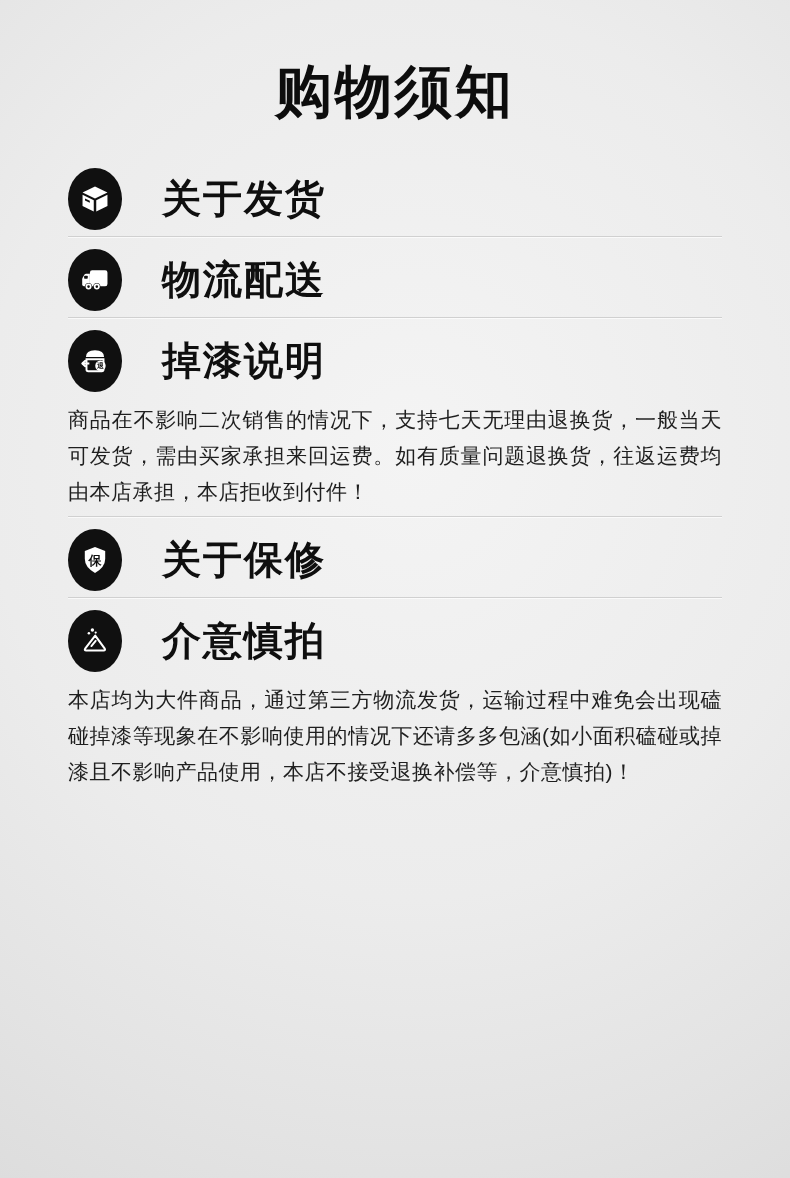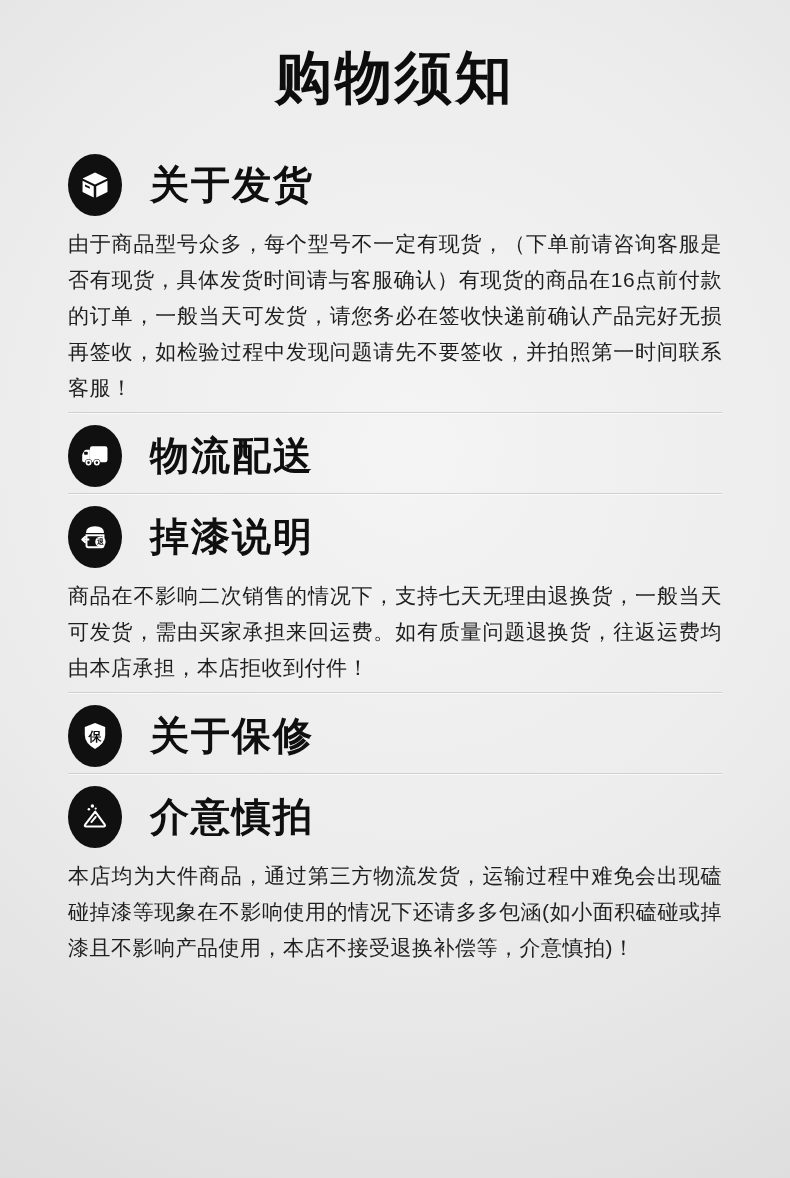--- a/index.html
+++ b/index.html
@@ -7,37 +7,37 @@
     width: 790px;
     height: 1178px;
     overflow: hidden;
     font-family: "Liberation Sans", "DejaVu Sans", sans-serif;
     background: radial-gradient(ellipse 120% 85% at 52% 38%, #f4f4f4 0%, #ececec 45%, #e3e3e3 70%, #d7d7d7 100%);
   }
   .page {
     width: 790px;
     height: 1178px;
     box-sizing: border-box;
-    padding: 4px 68px;
+    padding: 18px 68px;
   }
   .page-title {
     margin: 0;
     padding-top: 42px;
     height: 62px;
     line-height: 62px;
     text-align: center;
     font-size: 57px;
     font-weight: 900;
     color: #0d0d0d;
     letter-spacing: 3px;
   }
   .section-head {
     display: flex;
     align-items: center;
-    gap: 28px;
+    gap: 40px;
     margin-top: 12px;
   }
   .section:first-of-type .section-head { margin-top: 46px; }
   .icon-circle {
     width: 54px;
     height: 62px;
     border-radius: 50%;
     background: #101010;
     flex: 0 0 auto;
     display: flex;
@@ -79,21 +79,20 @@
       <div class="icon-circle">
         <svg viewBox="0 0 30 30">
           <path d="M15 4 L26 9.3 L15 14.6 L4 9.3 Z" fill="#fff"></path>
           <path d="M4 11.3 L13.9 16.1 V26 L4 21.2 Z" fill="#fff"></path>
           <path d="M26 11.3 L16.1 16.1 V26 L26 21.2 Z" fill="#fff"></path>
           <path d="M6.2 14.6 L10.4 16.6 L10.4 18.4 L6.2 16.4 Z" fill="#101010"></path>
         </svg>
       </div>
       <div class="section-heading">关于发货</div>
     </div>
-    <div class="section-body">由于商品型号众多，每个型号不一定有现货，（下单前请咨询客服是否有现货，具体发货时间请与客服确认）有现货的商品在16点前付款的订单，一般当天可发货，请您务必在签收快递前确认产品完好无损再签收，如检验过程中发现问题请先不要签收，并拍照第一时间联系客服！</div>
     <div class="divider"></div>
   </div>
 
   <div class="section">
     <div class="section-head">
       <div class="icon-circle">
         <svg viewBox="0 0 30 30">
           <rect x="10.5" y="6.5" width="15.5" height="14" rx="2" fill="#fff"></rect>
           <path d="M10.5 9.5 H7.2 Q6.2 9.5 5.6 10.4 L4.1 13 Q3.7 13.7 3.7 14.5 V19 Q3.7 20.5 5.2 20.5 H10.5 Z" fill="#fff"></path>
           <rect x="5.4" y="11.2" width="3.2" height="2.6" rx="0.6" fill="#101010"></rect>

